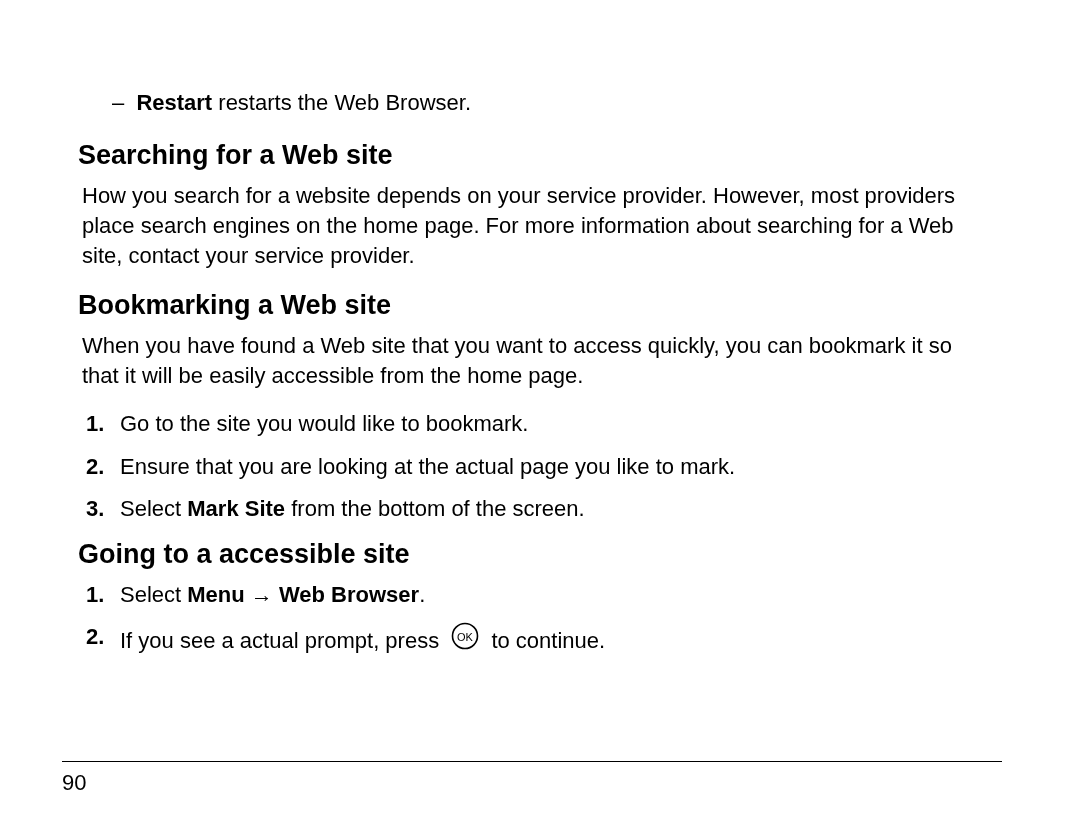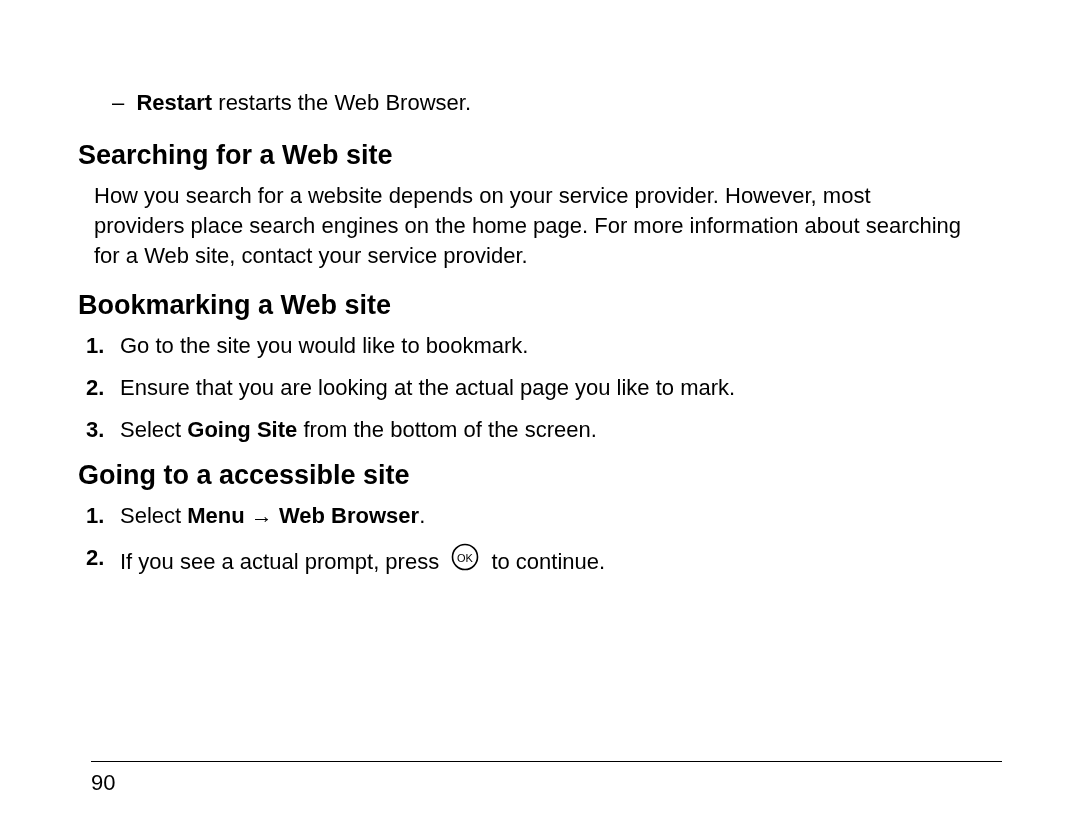--- a/index.html
+++ b/index.html
@@ -29,21 +29,21 @@
   }
   h2.section {
     font-size: 27px;
     font-weight: 700;
     margin: 8px 0 10px 0;
     font-family: Verdana, Geneva, sans-serif;
   }
   p.body {
     font-size: 22px;
     line-height: 1.38;
-    margin: 0 0 18px 16px;
+    margin: 0 0 18px 4px;
   }
   ol.steps {
     list-style: none;
     padding: 0;
     margin: 0 0 14px 0;
     counter-reset: step;
   }
   ol.steps li {
     font-size: 22px;
     line-height: 1.38;
@@ -58,21 +58,21 @@
     font-weight: 700;
   }
   .b { font-weight: 700; }
   .ok-icon {
     display: inline-block;
     vertical-align: middle;
     margin: 0 6px 4px 6px;
   }
   .footer {
     position: absolute;
-    left: 91px;
+    left: 62px;
     right: 78px;
     bottom: 38px;
     text-align: center;
   }
   .footer-rule {
     border: none;
     border-top: 1px solid #000;
     margin: 0 0 8px 0;
   }
   .footer-row {
@@ -88,33 +88,34 @@
 
   <p class="bullet-line">
     <span class="bullet-dash">–</span>
     <span class="b">Restart</span><span> restarts the Web Browser.</span>
   </p>
 
   <h2 class="section">Searching for a Web site</h2>
   <p class="body">How you search for a website depends on your service provider. However, most providers place search engines on the home page. For more information about searching for a Web site, contact your service provider.</p>
 
   <h2 class="section">Bookmarking a Web site</h2>
+  <p class="body">When you have found a Web site that you want to access quickly, you can bookmark it so that it will be easily accessible from the home page.</p>
 
   <ol class="steps">
     <li>
       <span class="num">1.</span>
       <span>Go to the site you would like to bookmark.</span>
     </li>
     <li>
       <span class="num">2.</span>
       <span>Ensure that you are looking at the actual page you like to mark.</span>
     </li>
     <li>
       <span class="num">3.</span>
-      <span>Select </span><span class="b">Going Site</span><span> from the bottom of the screen.</span>
+      <span>Select </span><span class="b">Mark Site</span><span> from the bottom of the screen.</span>
     </li>
   </ol>
 
   <h2 class="section">Going to a accessible site</h2>
 
   <ol class="steps">
     <li>
       <span class="num">1.</span>
       <span>Select </span><span class="b">Menu</span><span class="b"> → </span><span class="b">Web Browser</span><span>.</span>
     </li>

